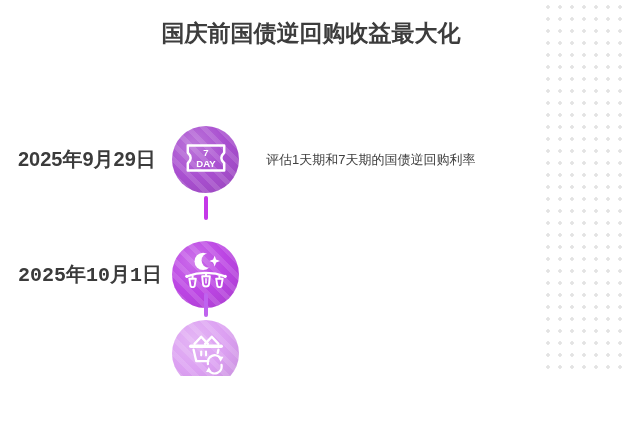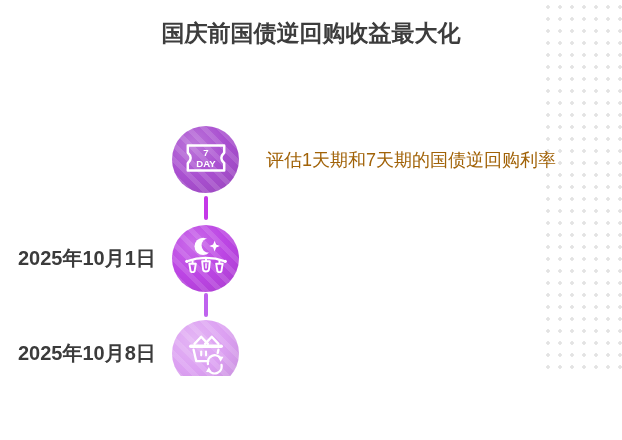--- a/index.html
+++ b/index.html
@@ -7,53 +7,54 @@
   .page{position:relative;width:622px;height:376px;background:#ffffff;overflow:hidden;}
 
   .dot-grid{position:absolute;top:0;right:0;width:81px;height:440px;
     background-image:radial-gradient(circle,#e3e3e3 1.55px,rgba(227,227,227,0) 1.8px);
     background-size:12px 12px;background-position:1px 1px;}
 
   .title{position:absolute;top:18px;left:0;width:100%;text-align:center;
     font-size:23px;font-weight:700;color:#3d3d3d;}
 
   .row{position:absolute;left:0;width:545px;height:67px;}
-  .row-1{top:126px;} .row-2{top:225px;} .row-3{top:320px;}
+  .row-1{top:126px;} .row-2{top:241px;font-family:Liberation Mono, monospace;} .row-3{top:320px;}
 
   .date{position:absolute;left:18px;top:0;height:67px;display:flex;align-items:center;
     font-size:20px;font-weight:700;color:#3b3b3b;white-space:nowrap;}
 
   .circle{position:absolute;left:172px;top:0;width:67px;height:67px;border-radius:50%;
     display:flex;align-items:center;justify-content:center;
     background-color:#a94fd0;
     background-image:
       repeating-linear-gradient(45deg,rgba(255,255,255,0.13) 0 5px,rgba(255,255,255,0) 5px 11px),
       radial-gradient(circle at 32% 28%,rgba(255,255,255,0.22),rgba(255,255,255,0) 48%,rgba(0,0,0,0.10) 100%);}
 
   .desc{position:absolute;left:266px;top:0;height:67px;display:flex;align-items:center;
-    font-size:18px;color:#a16207;white-space:nowrap;}
+    font-size:13px;color:#404040;white-space:nowrap;}
 
   .connector{position:absolute;left:204px;width:3.5px;height:24px;border-radius:2px;}
   .connector-1{top:196px;background:#c538e8;}
   .connector-2{top:293px;background:#bf63ee;}
 
   .down-arrow{position:absolute;left:193px;top:387px;width:26px;height:36px;color:#4a4a4a;}
 
   svg text{font-family:"Liberation Sans","DejaVu Sans",sans-serif;}
 </style>
 </head>
 <body>
 
 <div class="page">
 
   <div class="dot-grid"></div>
 
   <div class="title">国庆前国债逆回购收益最大化</div>
 
   <div class="row row-1">
+    <div class="date">2025年9月29日</div>
     <div class="circle" style="background-color: rgb(169, 79, 208);">
       <span>
         <svg width="46" height="40" viewBox="0 0 48 40">
           <path d="M 5 7 H 43 V 14.5 Q 37 20 43 25.5 V 33 H 5 V 25.5 Q 11 20 5 14.5 Z" fill="none" stroke="#ffffff" stroke-width="2.6" stroke-linejoin="round"></path>
           <text x="24" y="17.5" text-anchor="middle" font-size="10" font-weight="700" fill="#ffffff">7</text>
           <text x="24" y="29" text-anchor="middle" font-size="10" font-weight="700" fill="#ffffff">DAY</text>
         </svg>
       </span>
     </div>
     <div class="desc">评估1天期和7天期的国债逆回购利率</div>
@@ -85,21 +86,20 @@
           <line x1="24" y1="30.5" x2="24" y2="36" stroke="#ffffff" stroke-width="1.6"></line>
           <path d="M 34.6 31 h 6.8 l -1.1 6.5 a 2.3 2.3 0 0 1 -4.6 0 z" fill="none" stroke="#ffffff" stroke-width="2" stroke-linejoin="round"></path>
         </svg>
       </span>
     </div>
   </div>
 
   <div class="connector connector-2" style="background-color: rgb(191, 99, 238);"></div>
 
   <div class="row row-3">
-    <div class="date">2025年10月8日</div>
     <div class="circle" style="background-color: rgb(220, 160, 242);">
       <span>
         <svg width="46" height="46" viewBox="0 0 48 48">
           <path d="M 12 15.5 L 19 8 L 26 15.5" fill="none" stroke="#ffffff" stroke-width="2.4" stroke-linecap="round" stroke-linejoin="round"></path>
           <path d="M 23 15.5 L 30 8 L 37 15.5" fill="none" stroke="#ffffff" stroke-width="2.4" stroke-linecap="round" stroke-linejoin="round"></path>
           <path d="M 8 18 H 40" fill="none" stroke="#ffffff" stroke-width="3.4" stroke-linecap="round"></path>
           <path d="M 11 21.5 L 13.8 33.5 L 26.5 33.5" fill="none" stroke="#ffffff" stroke-width="2.4" stroke-linecap="round" stroke-linejoin="round"></path>
           <path d="M 37 21.5 L 36.2 25" fill="none" stroke="#ffffff" stroke-width="2.4" stroke-linecap="round"></path>
           <line x1="19" y1="23.5" x2="19" y2="27.5" stroke="#ffffff" stroke-width="2.2" stroke-linecap="round"></line>
           <line x1="24" y1="23.5" x2="24" y2="27.5" stroke="#ffffff" stroke-width="2.2" stroke-linecap="round"></line>

